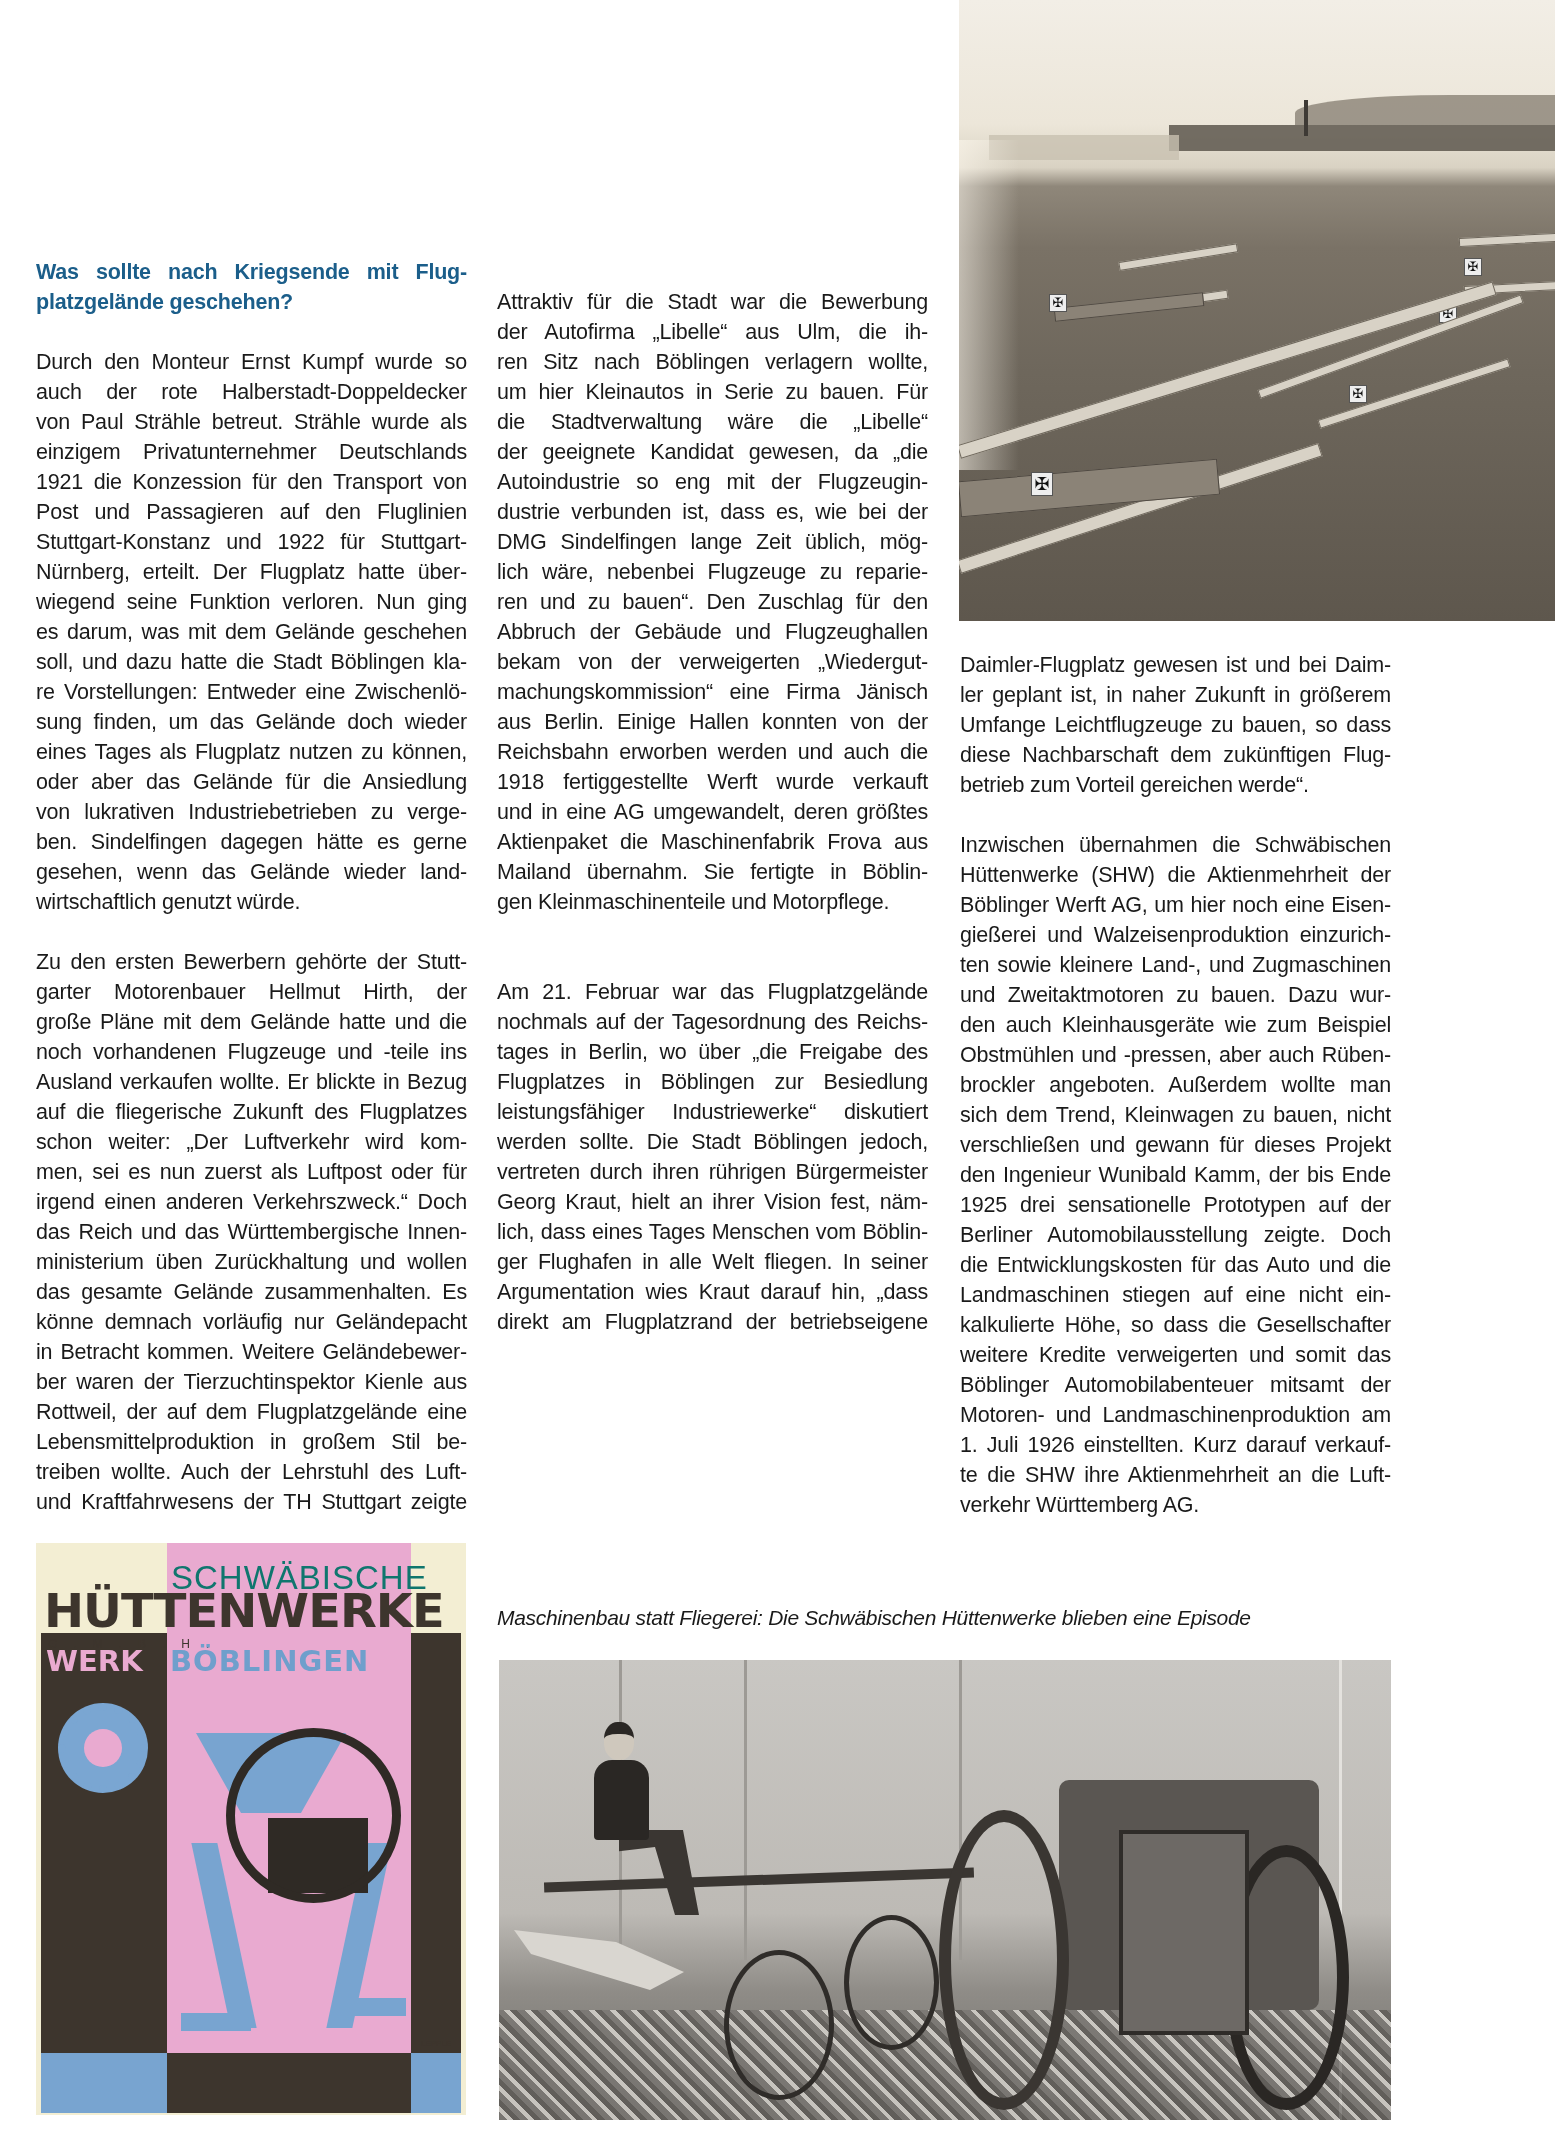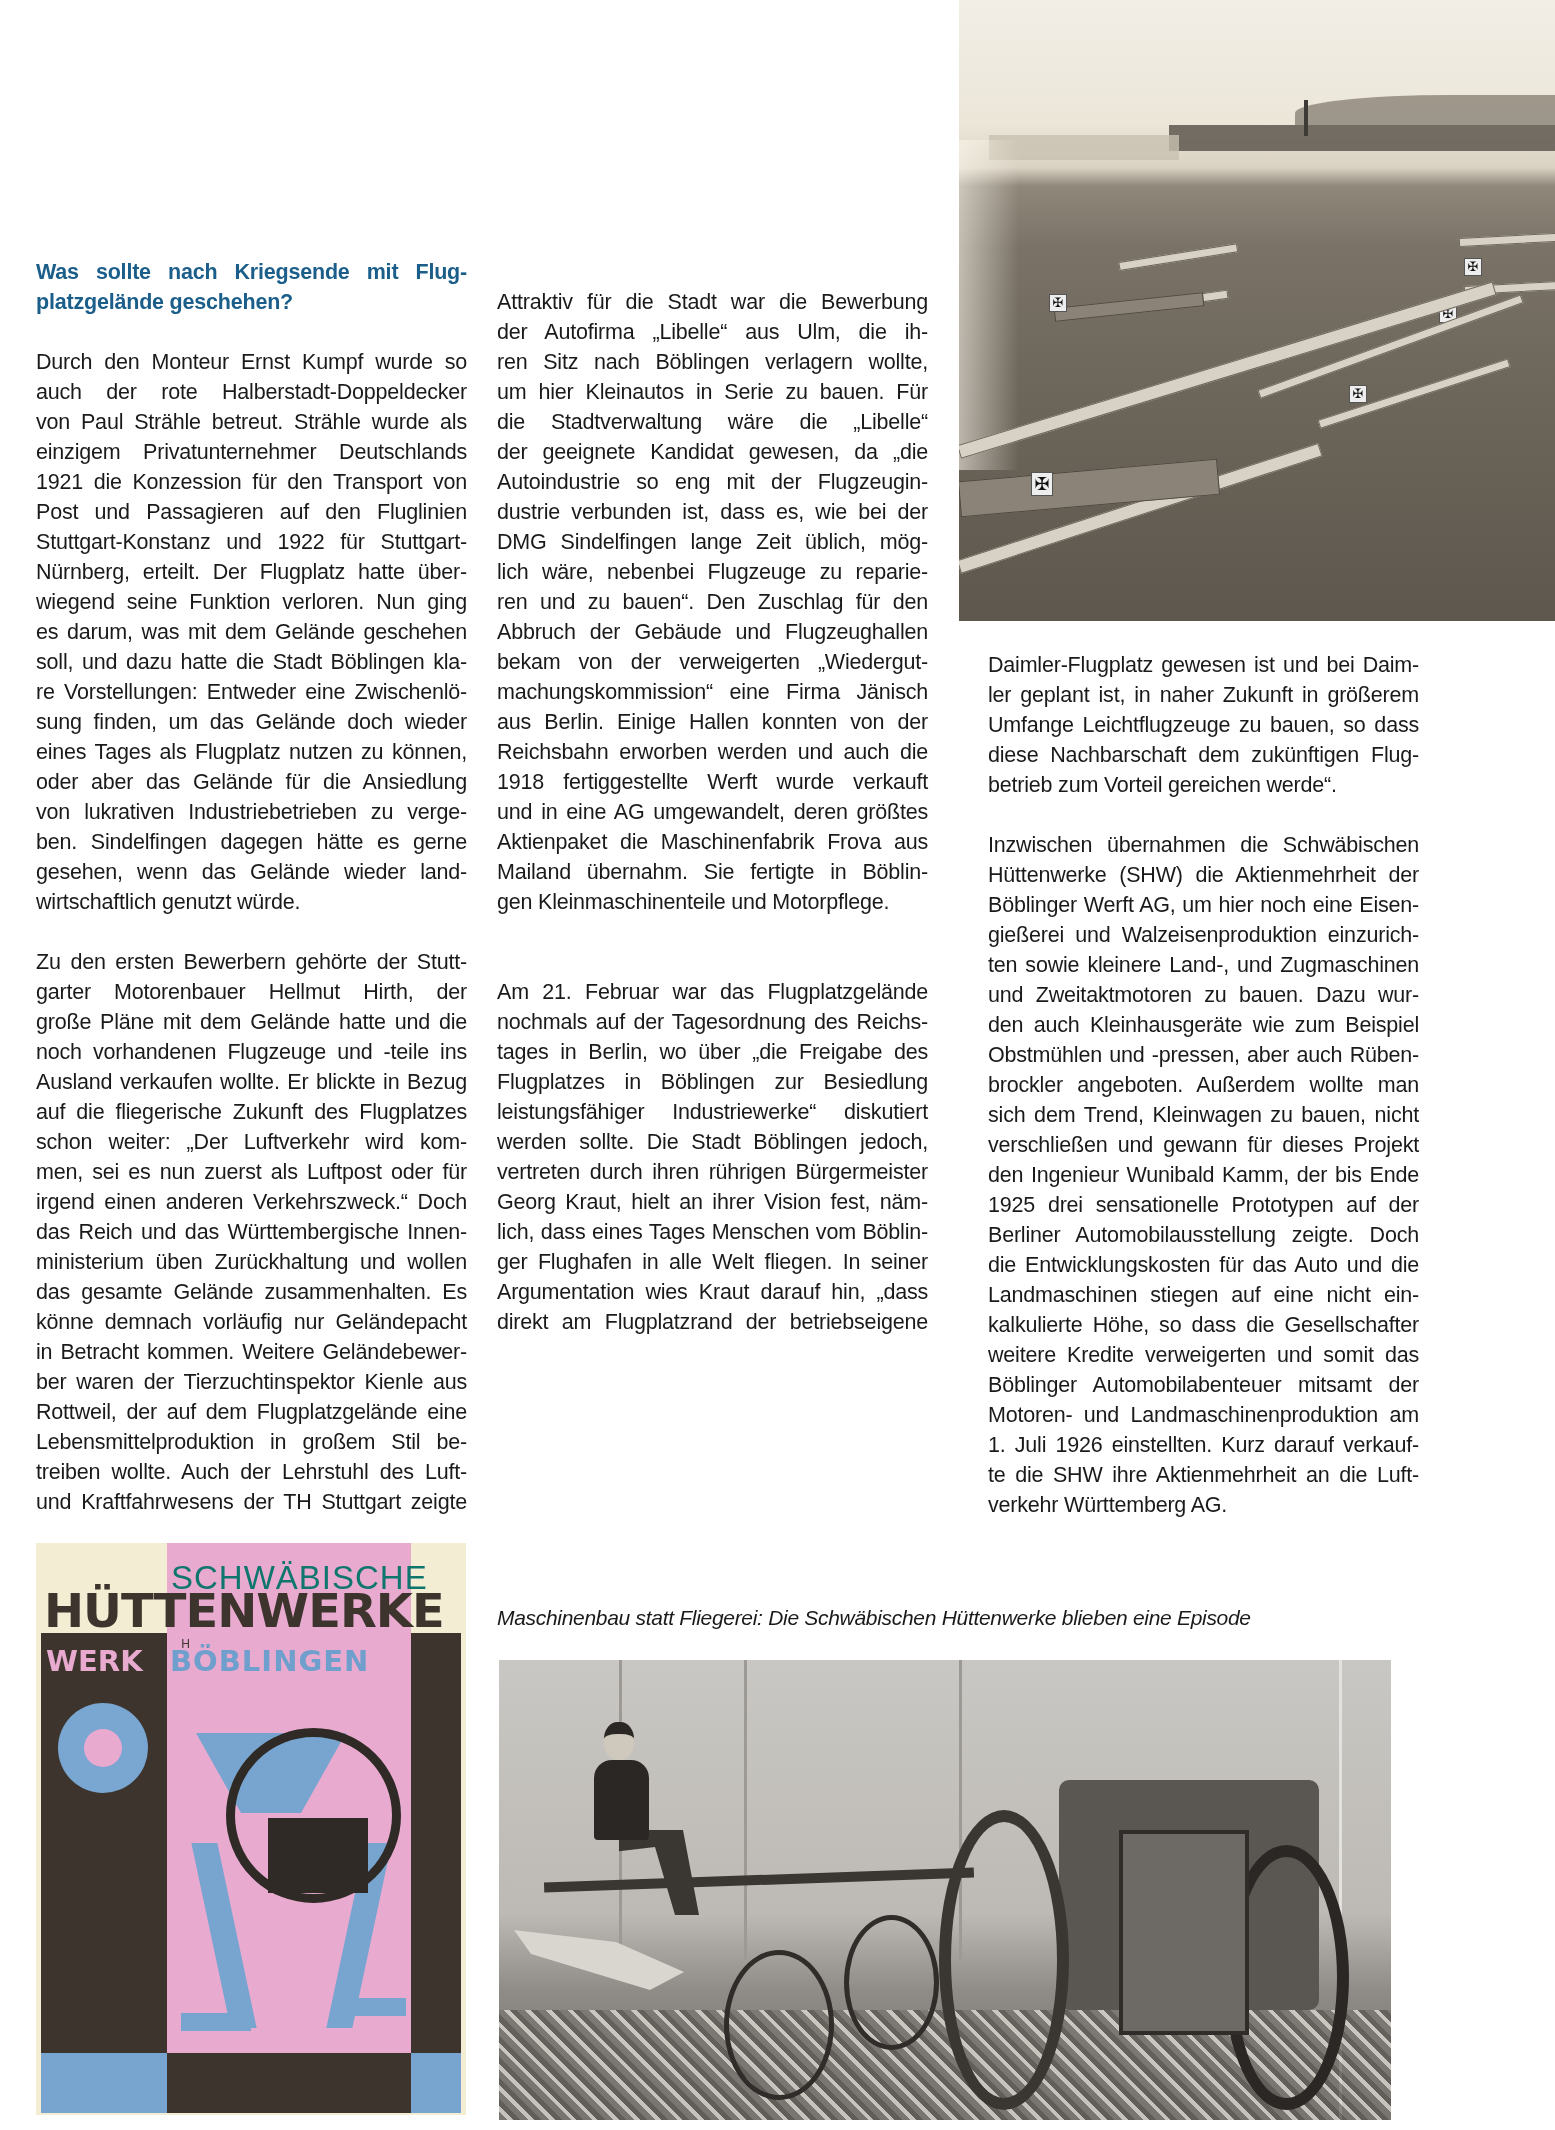--- a/index.html
+++ b/index.html
@@ -2,21 +2,21 @@
 <html><head>
 <meta charset="utf-8">
 <style>
   * { margin: 0; padding: 0; box-sizing: border-box; }
   html, body { width: 1555px; height: 2130px; background: #ffffff; overflow: hidden; }
   body { position: relative; font-family: "Liberation Sans", "DejaVu Sans", sans-serif; color: #1a1a1a; }
 
   .col { position: absolute; width: 431px; font-size: 21.5px; line-height: 30px; }
   .col1 { left: 36px; top: 257px; }
   .col2 { left: 497px; top: 257px; }
-  .col3 { left: 960px; top: 650px; margin-left: 28px; }
+  .col3 { left: 960px; top: 650px; }
 
   .line { display: block; height: 30px; white-space: nowrap; text-align: justify; text-align-last: justify; letter-spacing: -0.2px; }
   .line.last { text-align-last: left; }
   .gap { display: block; height: 30px; }
 
   .heading { color: #1b5e8a; font-weight: bold; font-size: 21.5px; }
 
   .photo { position: absolute; overflow: hidden; }
 
   

